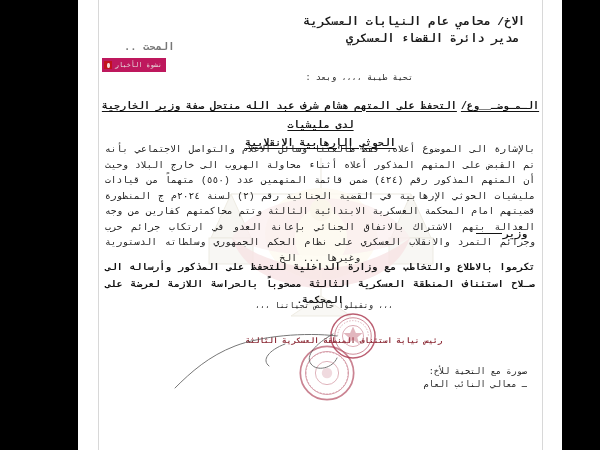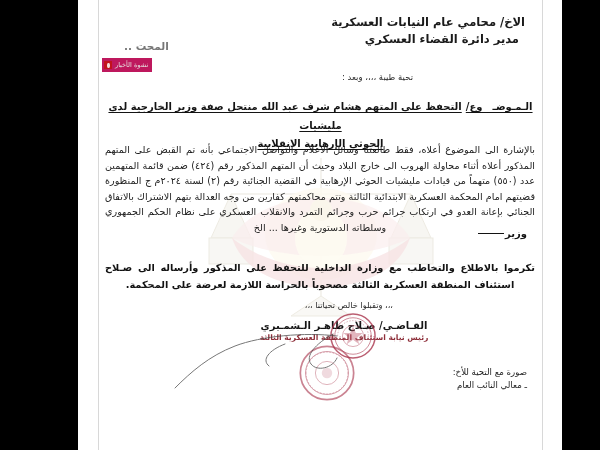--- a/index.html
+++ b/index.html
@@ -38,20 +38,21 @@
   }
   .page-rule.left  { left: 20px; }
   .page-rule.right { right: 19px; }
 
   .sheet {
     position: absolute;
     left: 22px;
     top: 0;
     width: 441px;
     height: 450px;
+    font-family: Liberation Mono, monospace;
   }
 
   
   .watermark {
     position: absolute;
     left: 50%;
     top: 146px;
     transform: translateX(-50%);
     width: 250px;
     height: 185px;
@@ -211,21 +212,21 @@
     width: 210px;
   }
   .sign-name {
     font-size: 10px;
     font-weight: bold;
     color: #151515;
     letter-spacing: 1.4px;
     white-space: nowrap;
   }
   .sign-title {
-    margin-top: 2px;
+    margin-top: 16px;
     font-size: 7.6px;
     font-weight: bold;
     color: #8e2f3a;
     letter-spacing: .2px;
     white-space: nowrap;
   }
 
   
   .stamp {
     position: absolute;
@@ -317,21 +318,20 @@
         <span>وزير</span><span class="dash"></span>
       </div>
 
       <div class="request">
         <p>تكرموا بالاطلاع والتخاطب مع وزارة الداخلية للتحفظ على المذكور وأرساله الى صـلاح استئناف المنطقة العسكرية الثالثة مصحوباً بالحراسة اللازمة لعرضة على المحكمة.</p>
       </div>
 
       <div class="closing">،،، وتقبلوا خالص تحياتنا ،،،</div>
 
       <div class="sign">
-        <div class="sign-name">القـاضـي/ صـلاح طاهـر الـشمـيري</div>
         <div class="sign-title">رئيس نيابة استئناف المنطقة العسكرية الثالثة</div>
       </div>
 
       <div class="stamp stamp-a">
         <svg viewBox="0 0 100 100">
           <circle cx="50" cy="50" r="46" fill="none" stroke="#a8324a" stroke-width="3"></circle>
           <circle cx="50" cy="50" r="38" fill="none" stroke="#a8324a" stroke-width="1.5"></circle>
           <circle cx="50" cy="50" r="22" fill="none" stroke="#b34a5e" stroke-width="1.2"></circle>
           <path d="M50 30 L56 44 L70 44 L59 53 L63 67 L50 58 L37 67 L41 53 L30 44 L44 44 Z" fill="#bb5468" opacity=".55"></path>
           <path d="M18 50 a32 32 0 0 1 64 0" fill="none" stroke="#a8324a" stroke-width="1" stroke-dasharray="3 3"></path>

